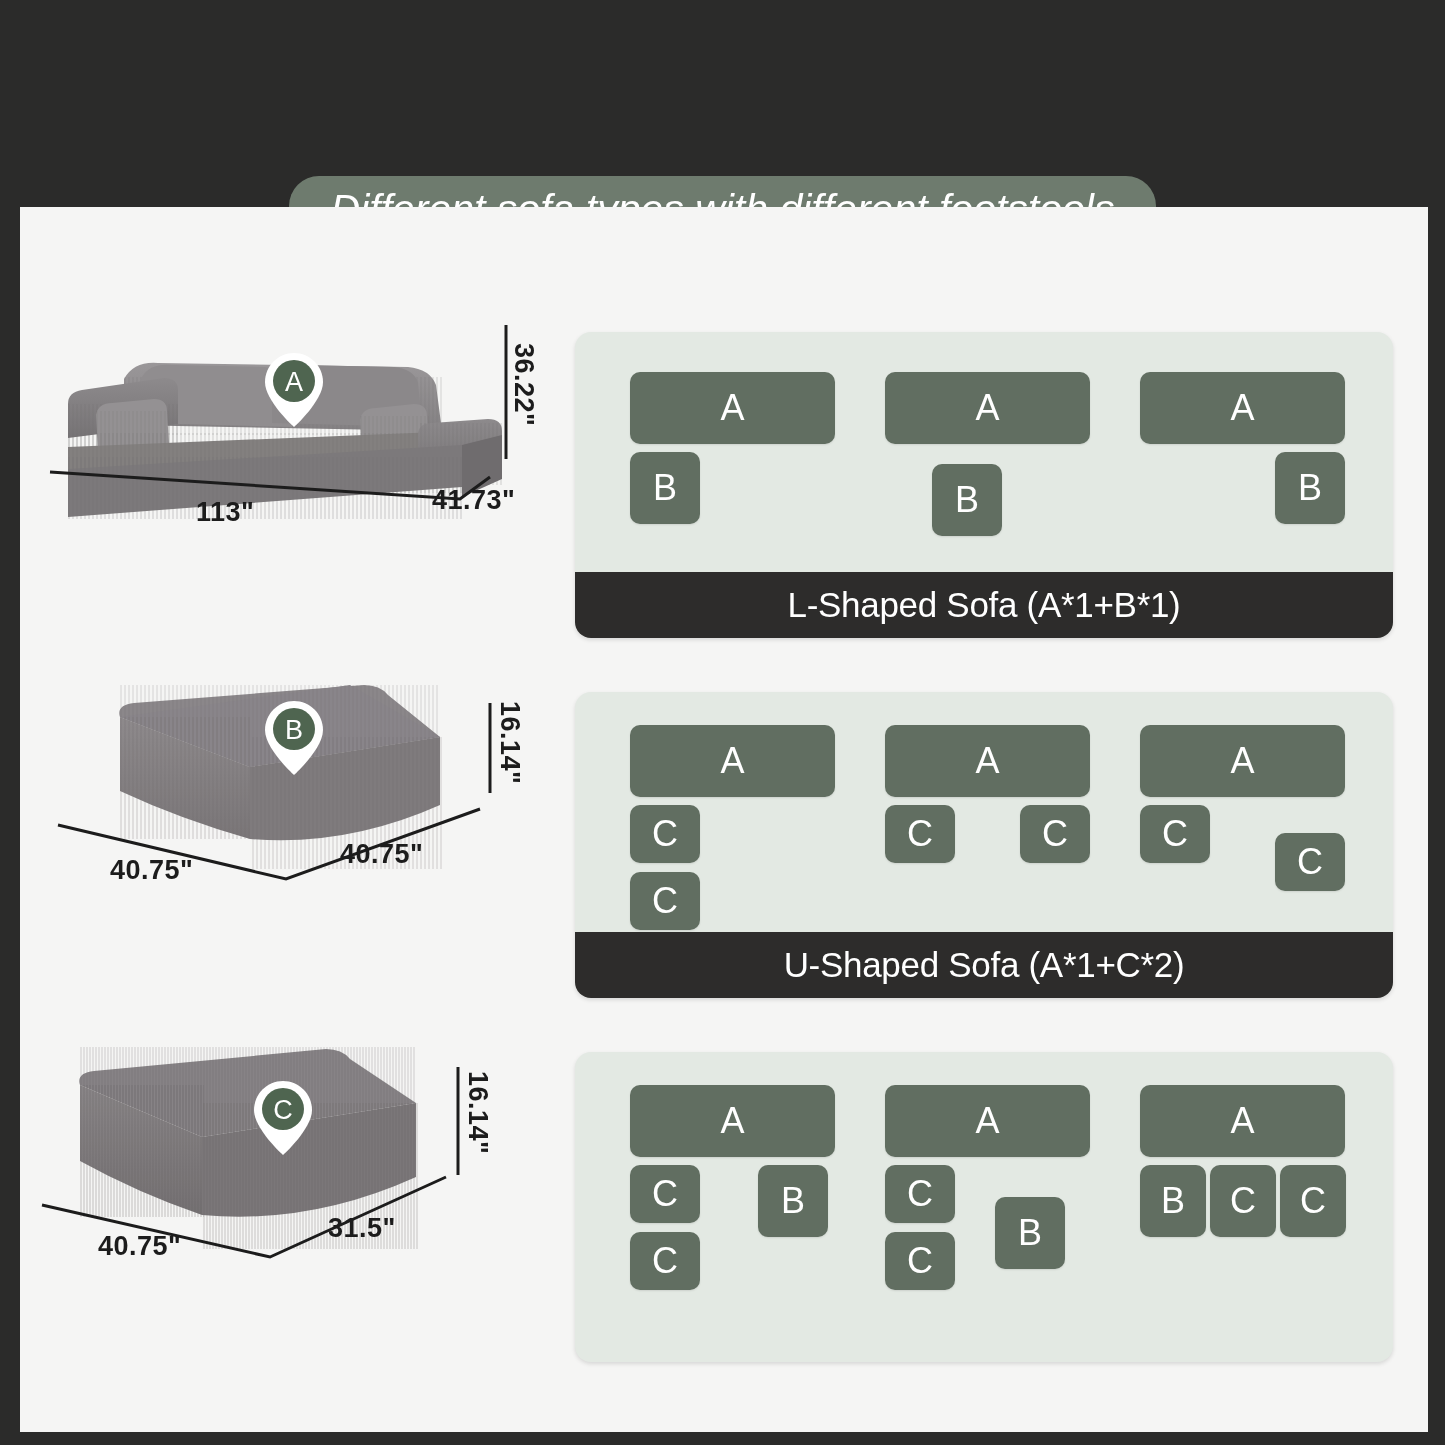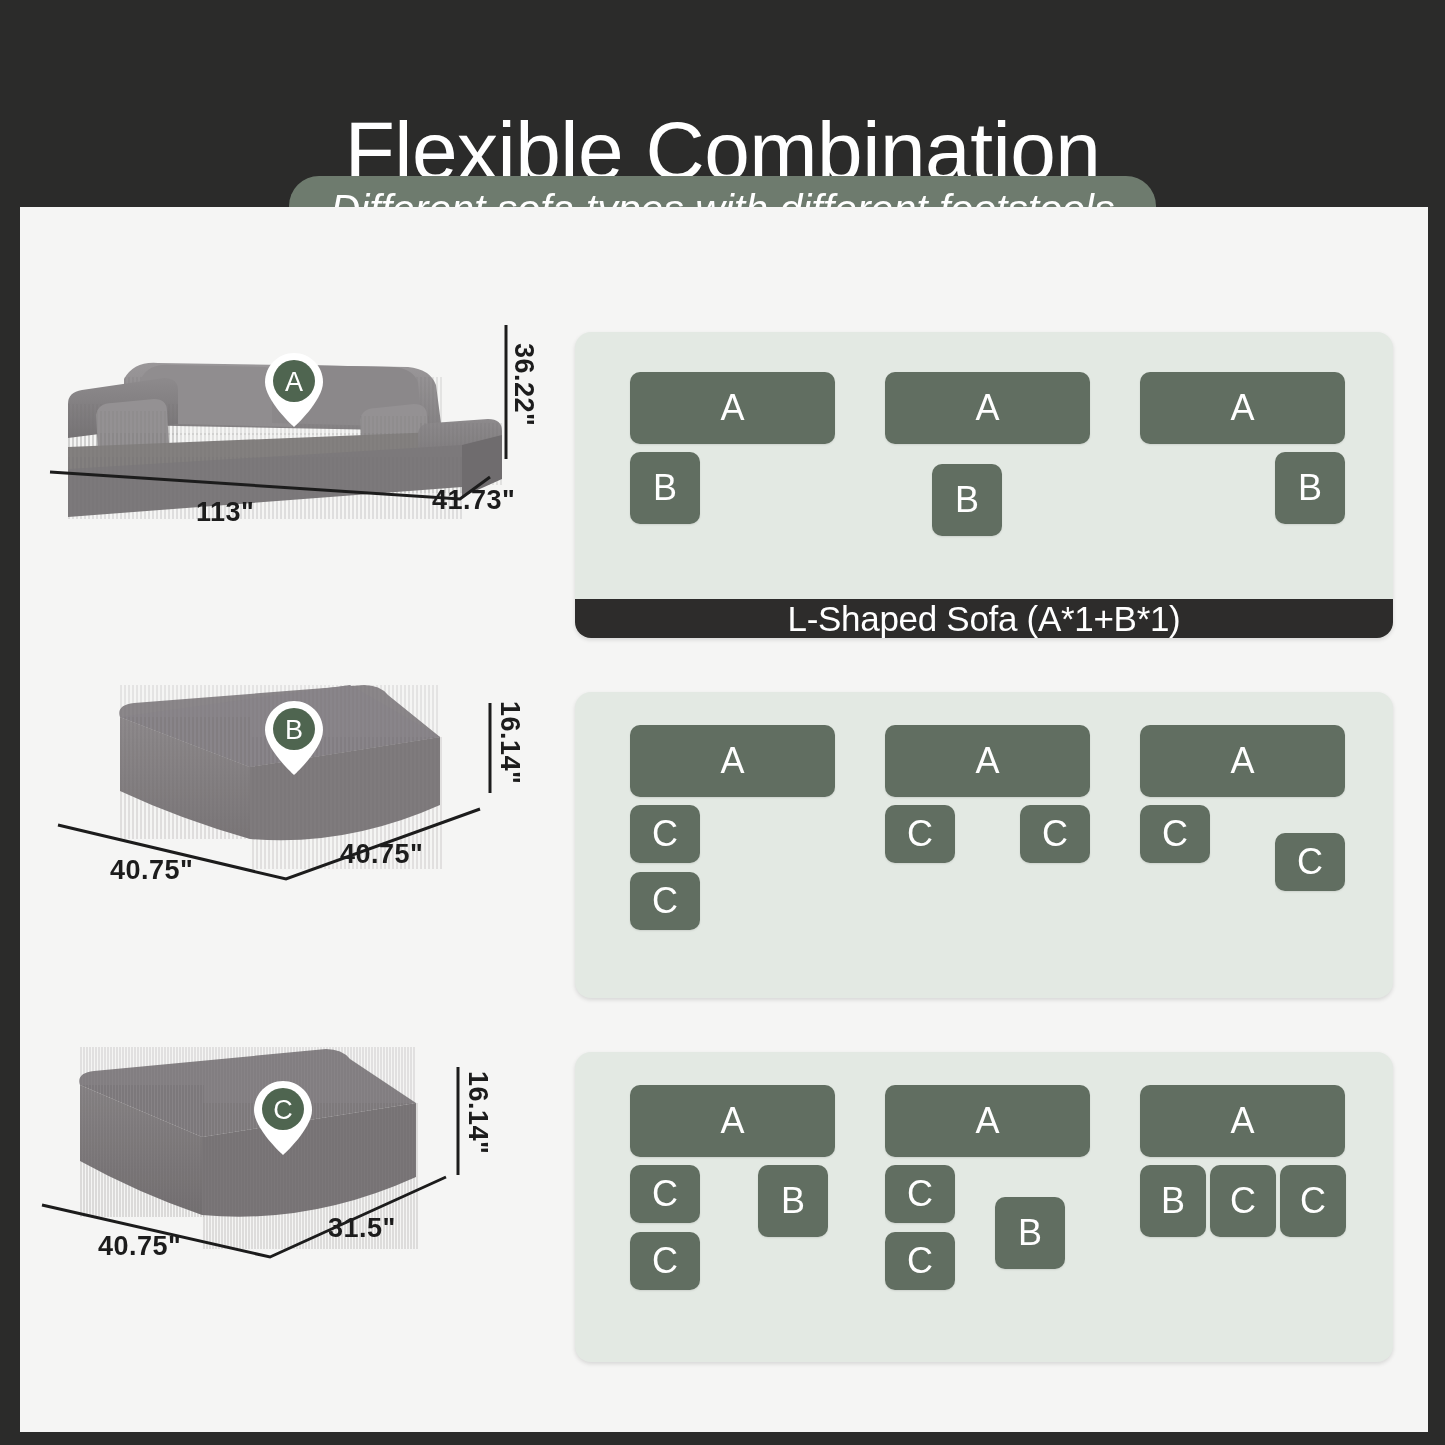--- a/index.html
+++ b/index.html
@@ -100,21 +100,21 @@
   }
   .panel-stage {
     position: relative;
     width: 818px;
   }
   .panel-caption {
     position: absolute;
     left: 0;
     bottom: 0;
     width: 818px;
-    height: 39px;
+    height: 66px;
     background: #2d2c2b;
     color: #ffffff;
     font-size: 35px;
     display: flex;
     align-items: center;
     justify-content: center;
     letter-spacing: -0.3px;
   }
 
   .blk {
@@ -128,21 +128,20 @@
     font-size: 36px;
     font-weight: 400;
     box-shadow: 0 1px 2px rgba(0,0,0,0.10);
   }
 </style>
 </head>
 <body>
 
 <div id="page">
 
-  <h1 class="title">Flexible Combination</h1>
   <div class="subtitle-pill">Different sofa types with different footstools</div>
 
   <div class="content-card">
 
     <div class="product" style="top:100px;height:240px;">
       <svg class="product-art" viewBox="0 0 548 240" preserveAspectRatio="xMidYMid meet">
         <defs>
           <linearGradient id="gA1" x1="0" y1="0" x2="0" y2="1">
             <stop offset="0%" stop-color="#8d8a8c"></stop>
               <stop offset="100%" stop-color="#767375"></stop>
@@ -287,20 +286,21 @@
         <div class="blk" style="left: 55px; top: 33px; width: 205px; height: 72px;">A</div>
         <div class="blk" style="left: 55px; top: 113px; width: 70px; height: 58px;">C</div>
         <div class="blk" style="left: 55px; top: 180px; width: 70px; height: 58px;">C</div>
         <div class="blk" style="left: 310px; top: 33px; width: 205px; height: 72px;">A</div>
         <div class="blk" style="left: 310px; top: 113px; width: 70px; height: 58px;">C</div>
         <div class="blk" style="left: 445px; top: 113px; width: 70px; height: 58px;">C</div>
         <div class="blk" style="left: 565px; top: 33px; width: 205px; height: 72px;">A</div>
         <div class="blk" style="left: 565px; top: 113px; width: 70px; height: 58px;">C</div>
         <div class="blk" style="left: 700px; top: 141px; width: 70px; height: 58px;">C</div>
       </div>
+    <div class="panel-caption">U-Shaped Sofa (A*1+C*2)</div>
   </div>
 
   <div class="panel" style="top:1052px;height:310px;">
     <div class="panel-stage" style="height:256px;">
         <div class="blk" style="left: 55px; top: 33px; width: 205px; height: 72px;">A</div>
         <div class="blk" style="left: 55px; top: 113px; width: 70px; height: 58px;">C</div>
         <div class="blk" style="left: 55px; top: 180px; width: 70px; height: 58px;">C</div>
         <div class="blk" style="left: 183px; top: 113px; width: 70px; height: 72px;">B</div>
         <div class="blk" style="left: 310px; top: 33px; width: 205px; height: 72px;">A</div>
         <div class="blk" style="left: 310px; top: 113px; width: 70px; height: 58px;">C</div>

